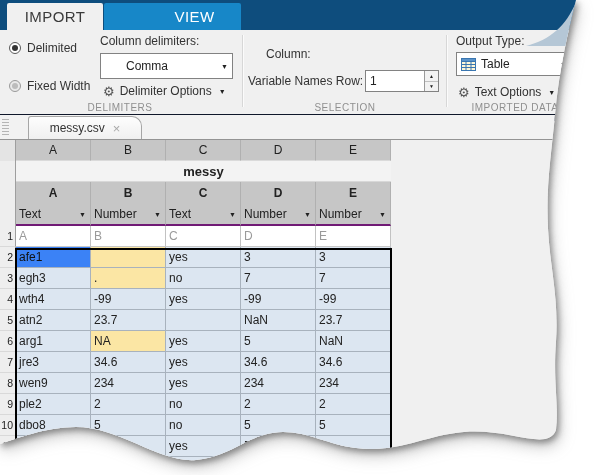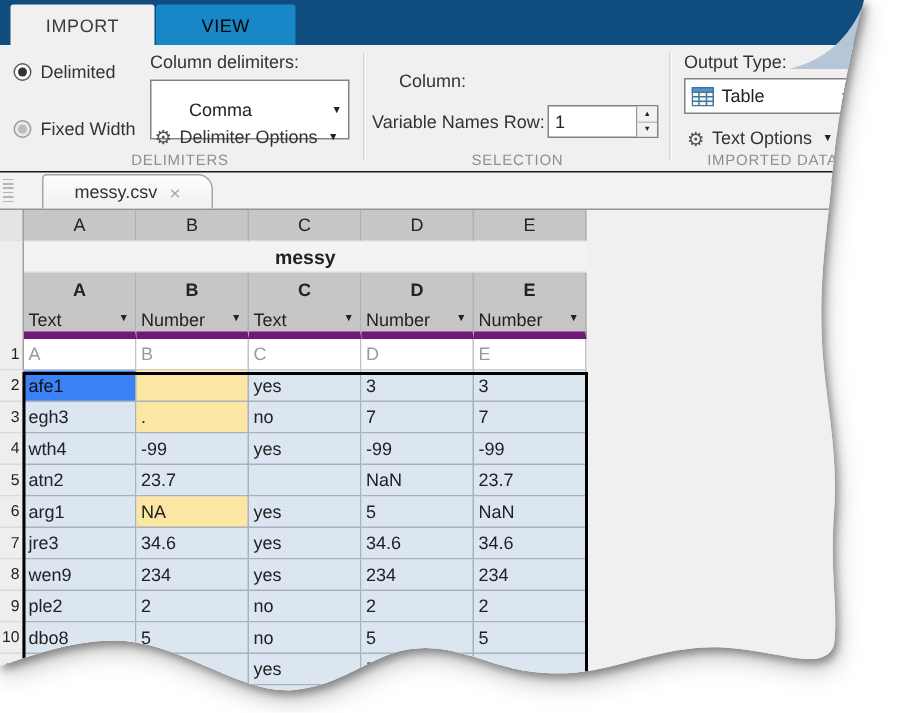--- a/index.html
+++ b/index.html
@@ -5,23 +5,23 @@
   html,body{margin:0;padding:0;background:#ffffff;}
   body{width:615px;height:475px;position:relative;font-family:"Liberation Sans",sans-serif;-webkit-font-smoothing:antialiased;}
   .shadow-wrap{position:absolute;left:0;top:0;width:615px;height:475px;
     filter:drop-shadow(2px 3px 3px rgba(70,70,70,.55)) drop-shadow(2px 6px 7px rgba(110,110,110,.35));}
   .app{position:absolute;left:0;top:0;width:615px;height:475px;background:#f0f0f0;overflow:hidden;
     clip-path:path('M0,0 L576,0 C568,32 559,70 555,115 C551,158 546,185 548,228 C550,268 559,298 556,342 C553,383 559,404 556,430 C548,452 510,428 464,432 C422,436 400,453 356,448 C329,445 309,432 283,432 C250,432 234,456 196,460 C159,463 120,427 76,427 C45,427 16,439 0,444 Z');}
 
   
   .titlebar{position:absolute;left:0;top:0;width:615px;height:30px;background:#0e4d7d;}
   .rtab{position:absolute;top:3px;height:27px;display:flex;align-items:center;justify-content:center;
-    font-size:12px;letter-spacing:.4px;cursor:default;}
+    font-size:15px;letter-spacing:.4px;cursor:default;}
   .rtab.import{left:7px;width:96px;background:#f0f0f0;color:#3a3a3a;border-radius:2px 2px 0 0;}
-  .rtab.view{left:104px;width:93px;background:#1787c8;color:#000000;border-radius:2px 2px 0 0;}
+  .rtab.view{left:104px;width:93px;background:#1787c8;color:#ffffff;border-radius:2px 2px 0 0;padding-left:44px;}
   .curl-svg{position:absolute;left:0;top:0;z-index:60;pointer-events:none;}
 
   
   .toolbar{position:absolute;left:0;top:30px;width:615px;height:84px;background:#f0f0f0;border-bottom:7px solid #0f172a;}
   .tb-label{position:absolute;font-size:12px;color:#333;white-space:nowrap;}
   .section-label{position:absolute;top:72px;font-size:10px;color:#8f8f8f;letter-spacing:.5px;text-align:center;}
   .vsep{position:absolute;top:5px;height:72px;width:1px;background:#d7d7d7;border-right:1px solid #fbfbfb;}
   .radio-row{position:absolute;display:flex;align-items:center;gap:6px;cursor:default;}
   .radio{width:12px;height:12px;border-radius:50%;background:#fff;border:1px solid #5a5a5a;position:relative;box-sizing:border-box;}
   .radio.on::after{content:"";position:absolute;left:2px;top:2px;width:6px;height:6px;border-radius:50%;background:#333;}
@@ -57,21 +57,21 @@
   .gut{width:16px;box-sizing:border-box;background:#eeeeee;border-right:1px solid #9e9e9e;border-bottom:1px solid #d9d9d9;
     font-size:10.5px;color:#222;text-align:right;padding:4px 2px 0 0;}
   .gut.hd{border-bottom:none;}
   .c{width:75px;box-sizing:border-box;font-size:12px;color:#222;overflow:hidden;white-space:nowrap;}
   .letters .c{height:21px;background:#c6c6c6;border-right:1px solid #b0b0b0;border-bottom:1px solid #dadada;
     display:flex;align-items:center;justify-content:center;}
   .messy-row .span-c{width:375px;height:21px;background:#f3f3f3;border-bottom:1px solid #d8d8d8;box-sizing:border-box;
     display:flex;align-items:center;justify-content:center;font-weight:bold;font-size:13px;color:#222;}
   .varnames .c{height:22px;background:#c6c6c6;border-right:1px solid #b0b0b0;
     display:flex;align-items:center;justify-content:center;font-weight:bold;}
-  .types .c{height:22px;background:#c6c6c6;border-right:1px solid #b0b0b0;border-bottom:5px solid #701a75;
+  .types .c{height:22px;background:#c6c6c6;border-right:1px solid #b0b0b0;border-bottom:2px solid #701a75;
     display:flex;align-items:center;justify-content:space-between;padding:0 4px 0 3px;cursor:default;}
   .types .c .arr{font-size:7px;color:#222;}
   .data .c{height:21px;line-height:20px;padding-left:3px;background:#fff;
     border-right:1px solid #c2c2c2;border-bottom:1px solid #c9c9c9;}
   .data.in-sel .c{border-right:1px solid #a8b2bd;border-bottom:1px solid #a8b2bd;}
   .c.hdr{color:#9a9a9a;}
   .c.sel{background:#dce6f1;}
   .c.act{background:#3b82f6;color:#111;}
   .c.warn{background:#fbe6a4;}
   .sel-outline{position:absolute;left:15px;top:108px;width:377px;height:232px;border:2px solid #000;box-sizing:border-box;pointer-events:none;}
@@ -91,21 +91,21 @@
 
     <div class="radio-row" style="left:9px;top:11px;">
       <span class="radio on"></span>
       <span class="lbl">Delimited</span>
     </div>
     <div class="radio-row" style="left:9px;top:49px;align-items:center;">
       <span class="radio off"></span>
       <span class="lbl">Fixed Width</span>
     </div>
     <div class="tb-label" style="left:100px;top:4px;">Column delimiters:</div>
-    <div class="combo" style="left:100px;top:23px;width:133px;height:40px;padding-left:25px;">
+    <div class="combo" style="left:100px;top:23px;width:133px;height:26px;padding-left:25px;">
       <span>Comma</span>
       <span class="arr">▼</span>
     </div>
     <div class="menu-btn" style="left:103px;top:54px;">
       <span class="gear">⚙</span>
       <span>Delimiter Options</span>
       <span class="arr">▼</span>
     </div>
     <div class="section-label" style="left:60px;width:120px;">DELIMITERS</div>
     <div class="vsep" style="left:242px;"></div>

